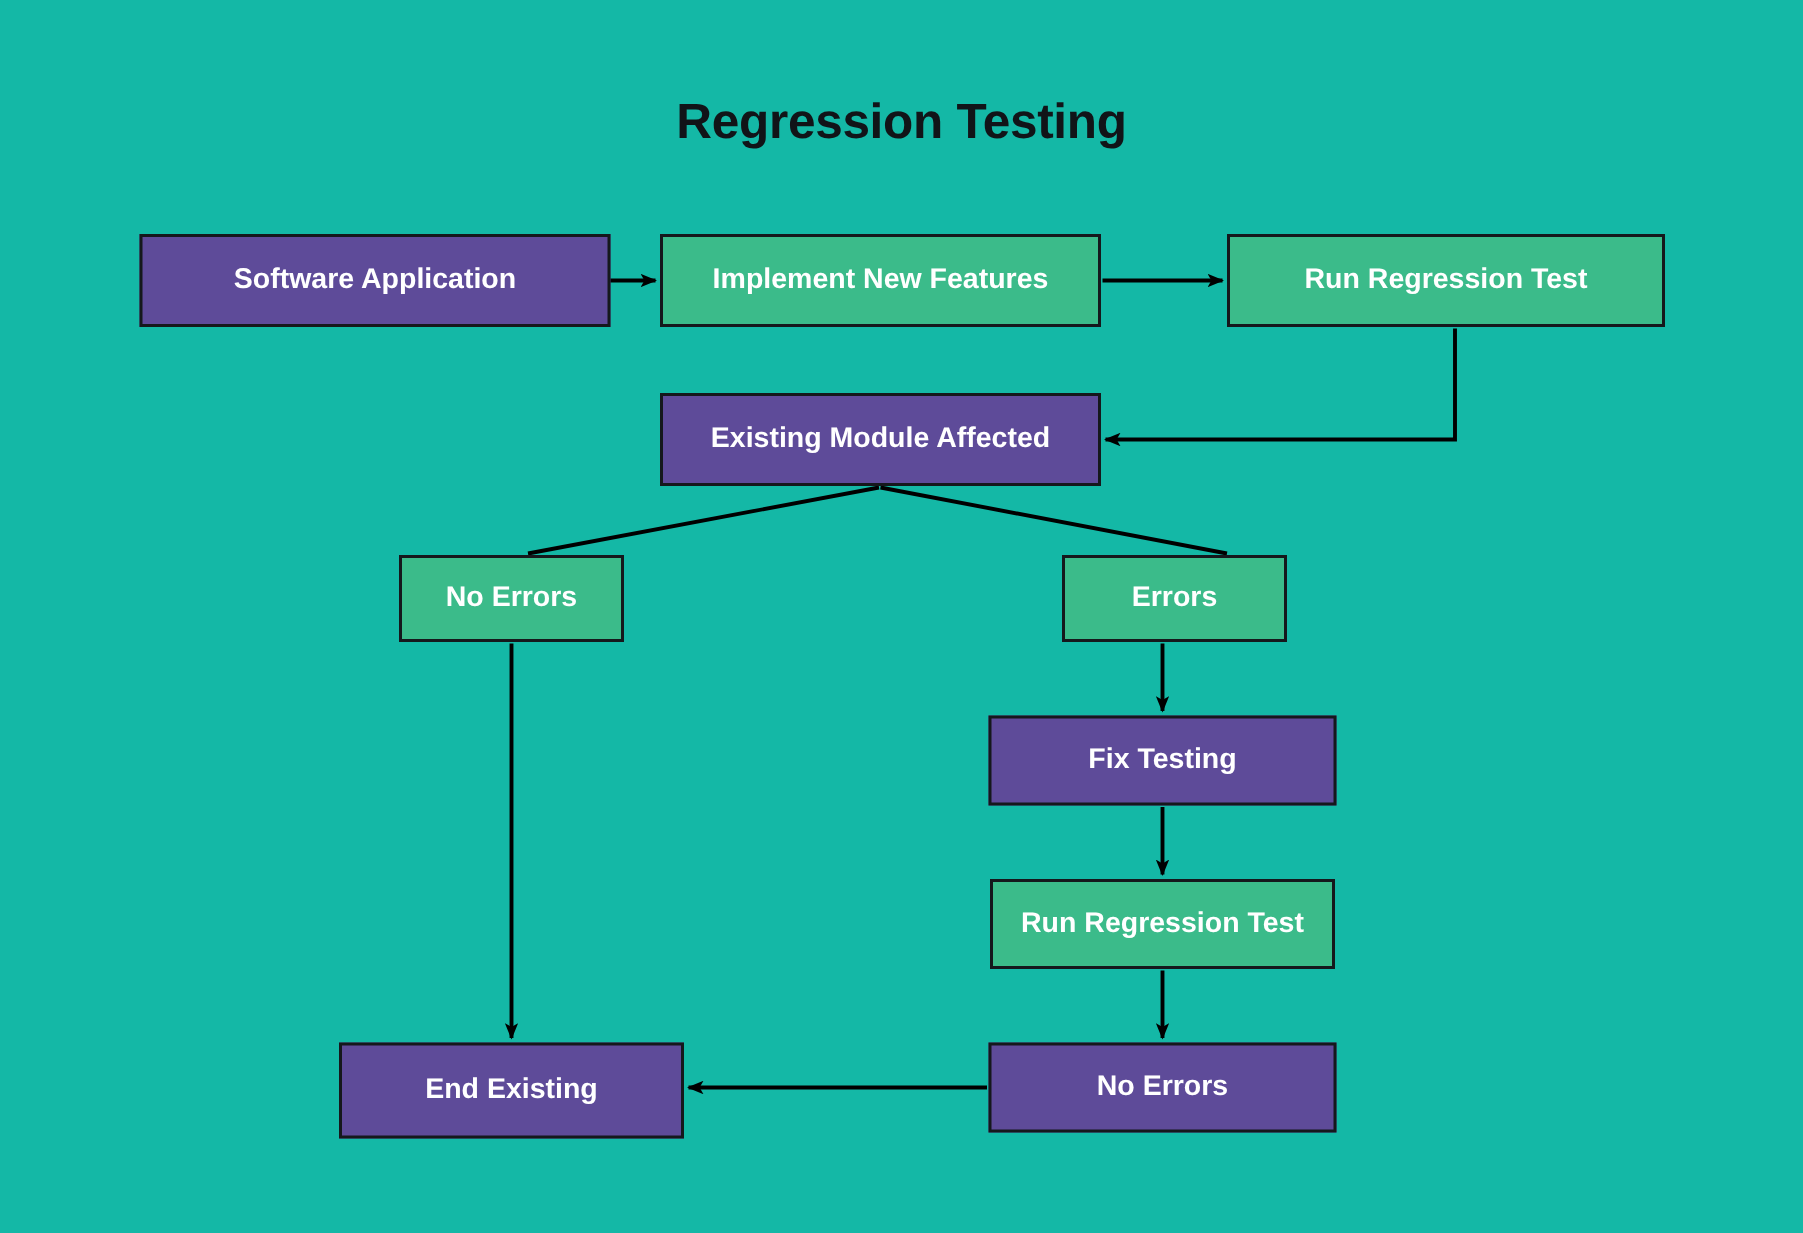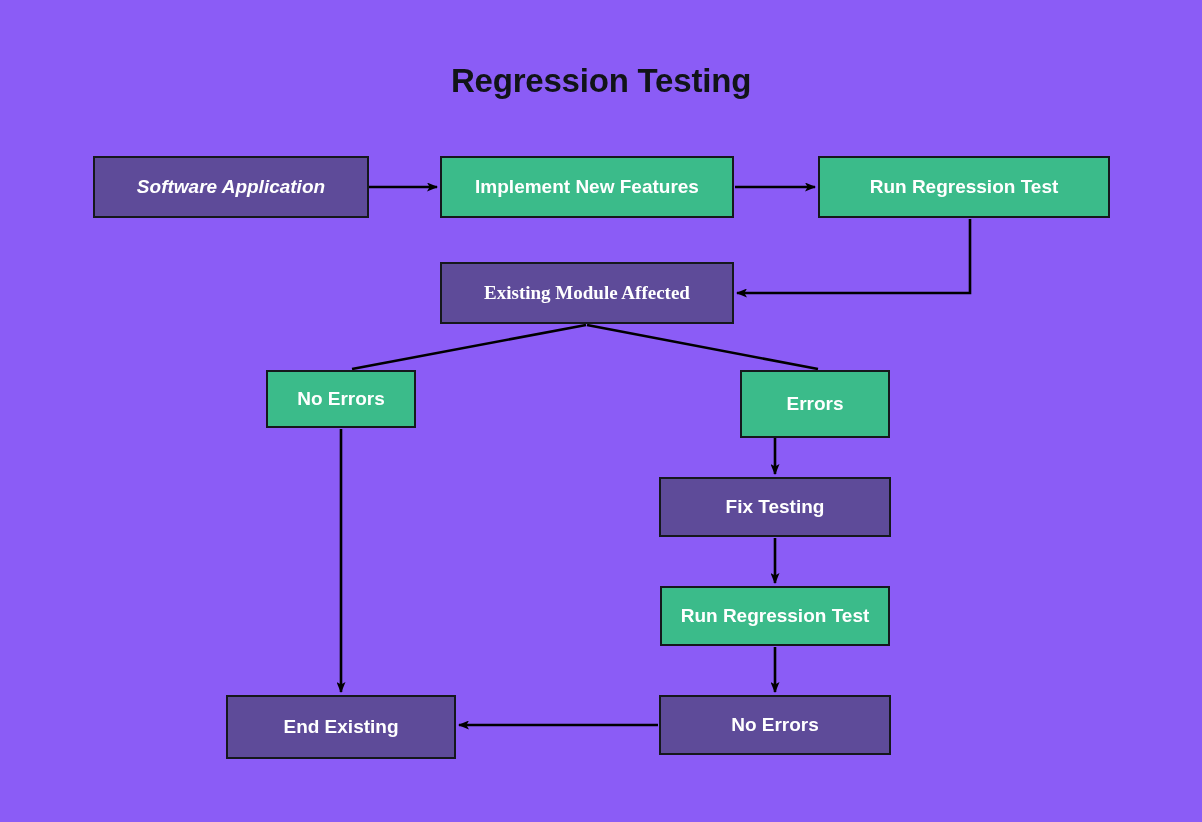--- a/index.html
+++ b/index.html
@@ -10,21 +10,21 @@
     width: 1202px;
     height: 822px;
     background: #f2faf7;
     font-family: "Liberation Sans", sans-serif;
     overflow: hidden;
   }
   #canvas {
     position: relative;
     width: 1202px;
     height: 822px;
-    background: #8b5cf6;
+    background: #14b8a6;
   }
   #edges {
     position: absolute;
     left: 0;
     top: 0;
     width: 1202px;
     height: 822px;
     pointer-events: none;
   }
   .chart-title {
@@ -103,41 +103,41 @@
 
     <g>
       <line x1="658" y1="725" x2="459" y2="725" stroke="#000000" stroke-width="2.6" marker-end="url(#arrowhead)"></line>
     </g>
 
     <g>
       <line x1="341" y1="429" x2="341" y2="692" stroke="#000000" stroke-width="2.6" marker-end="url(#arrowhead)"></line>
     </g>
   </svg>
 
-  <div class="node purple" style="left:93px;  top:156px;  width:276px; height:62px;font-style:italic;">
+  <div class="node purple" style="left:93px;  top:156px;  width:314px; height:62px;">
     <span>Software Application</span>
   </div>
 
   <div class="node green" style="left:440px; top:156px;  width:294px; height:62px;">
     <span>Implement New Features</span>
   </div>
 
   <div class="node green" style="left:818px; top:156px;  width:292px; height:62px;">
     <span>Run Regression Test</span>
   </div>
 
-  <div class="node purple" style="left:440px; top:262px;  width:294px; height:62px;font-family:Liberation Serif, serif;">
+  <div class="node purple" style="left:440px; top:262px;  width:294px; height:62px;">
     <span>Existing Module Affected</span>
   </div>
 
   <div class="node green" style="left:266px; top:370px;  width:150px; height:58px;">
     <span>No Errors</span>
   </div>
 
-  <div class="node green" style="left:740px; top:370px;  width:150px; height:68px;">
+  <div class="node green" style="left:708px; top:370px;  width:150px; height:58px;">
     <span>Errors</span>
   </div>
 
   <div class="node purple" style="left:659px; top:477px;  width:232px; height:60px;">
     <span>Fix Testing</span>
   </div>
 
   <div class="node green" style="left:660px; top:586px;  width:230px; height:60px;">
     <span>Run Regression Test</span>
   </div>

